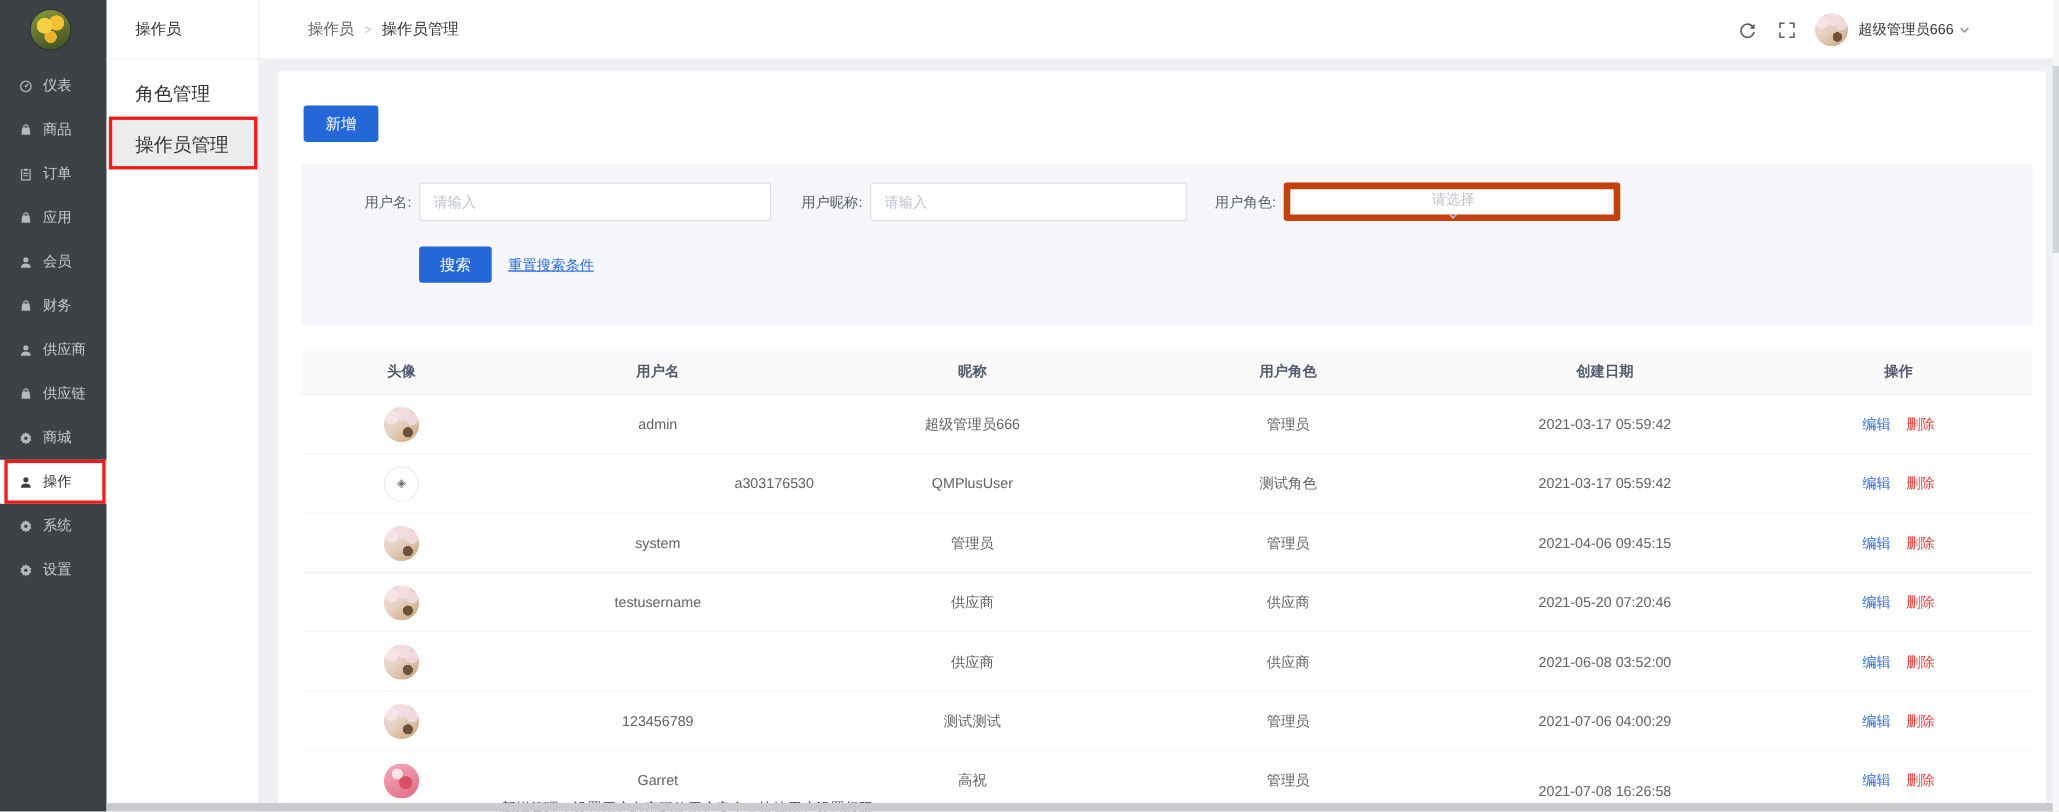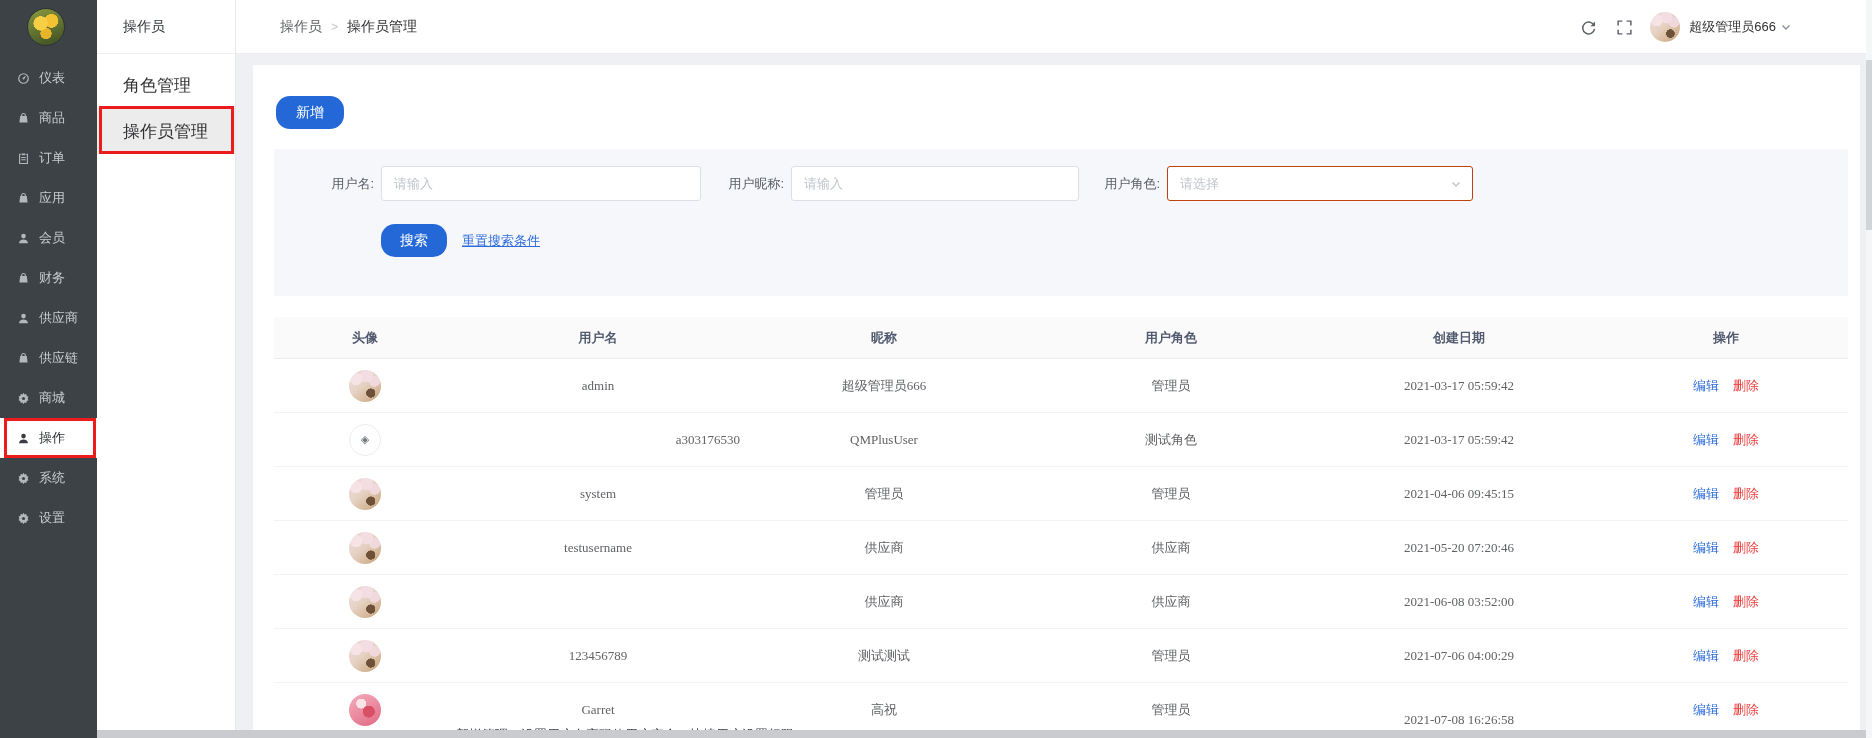--- a/index.html
+++ b/index.html
@@ -54,43 +54,43 @@
       linear-gradient(140deg, #efdbdd 0%, #e6d2c4 45%, #d3b493 80%, #b98f63 100%);}
   .user-name{margin-left:9px;font-size:13px;color:#303133;}
   .user-caret{width:12px;height:12px;color:#8a9099;margin-left:4px;display:inline-flex;}
   .user-caret svg{width:12px;height:12px;display:block;}
 
   
   .main-bg{position:absolute;left:236px;top:54px;width:1636px;height:684px;background:#eef0f4;}
   .card{position:absolute;left:253px;top:65px;width:1607px;height:673px;background:#fff;}
 
   .btn{display:flex;align-items:center;justify-content:center;color:#fff;font-size:14px;
-    background:#2468d8;border-radius:14px;cursor:pointer;user-select:none;}
+    background:#2468d8;border-radius:3px;cursor:pointer;user-select:none;}
   .btn-add{position:absolute;left:276px;top:96px;width:68px;height:33px;}
 
   .search-panel{position:absolute;left:274px;top:149px;width:1574px;height:147px;background:#f6f7fa;}
   .fg{position:absolute;top:17px;height:35px;display:flex;align-items:center;}
   .flabel{font-size:13px;color:#5a5e66;text-align:right;flex:none;}
   .finput{height:35px;box-sizing:border-box;border:1px solid #dcdfe6;border-radius:3px;background:#fff;
     font-size:13px;color:#606266;padding:0 12px;outline:none;margin-left:7px;
     font-family:"Liberation Sans","DejaVu Sans",sans-serif;}
   .finput::placeholder{color:#bfc4cc;}
-  .fselect{height:35px;box-sizing:border-box;border:1px solid #c2410c;border-radius:3px;background:#fff;
+  .fselect{height:35px;box-sizing:border-box;border:6px solid #c2410c;border-radius:3px;background:#fff;
     display:flex;align-items:center;justify-content:space-between;padding:0 10px 0 12px;margin-left:7px;
-    font-size:13px;color:#bfc4cc;cursor:pointer;}
+    font-size:13px;color:#bfc4cc;cursor:pointer;flex-direction:column;}
   .fselect .user-caret{color:#c0c4cc;margin:0;}
   .fg1{left:26px;align-items:center;}  .fg1 .flabel{width:74px;} .fg1 .finput{width:320px;}
   .fg2{left:426px;} .fg2 .flabel{width:84px;} .fg2 .finput{width:288px;}
   .fg3{left:816px;} .fg3 .flabel{width:70px;} .fg3 .fselect{width:306px;box-sizing:border-box;}
   .btn-search{position:absolute;left:107px;top:75px;width:66px;height:33px;}
   .reset-link{position:absolute;left:188px;top:75px;height:33px;display:flex;align-items:center;
     font-size:13px;color:#2b6bdd;text-decoration:underline;cursor:pointer;}
 
   
-  .tbl{position:absolute;left:274px;top:317px;width:1574px;font-family:Liberation Serif, serif;}
+  .tbl{position:absolute;left:274px;top:317px;width:1574px;}
   .thead{display:flex;height:41px;background:#fafafa;align-items:center;border-bottom:1px solid #e9ebee;}
   .th{font-size:13px;font-weight:700;color:#515a6e;text-align:center;flex:none;}
   .trow{display:flex;height:53px;align-items:center;border-bottom:1px solid #f2f3f5;background:#fff;}
   .td{font-size:13px;color:#606266;text-align:center;flex:none;overflow:hidden;white-space:nowrap;}
   .avatar{width:32px;height:32px;border-radius:50%;margin:0 auto;}
   .avatar.dog-avatar{background:
       radial-gradient(circle at 68% 72%, #6d5138 0 14%, transparent 15%),
       radial-gradient(circle at 22% 28%, #f5e3e6 0 18%, transparent 19%),
       radial-gradient(circle at 55% 18%, #f3dde2 0 20%, transparent 21%),
       radial-gradient(circle at 80% 35%, #f0d8dd 0 16%, transparent 17%),

